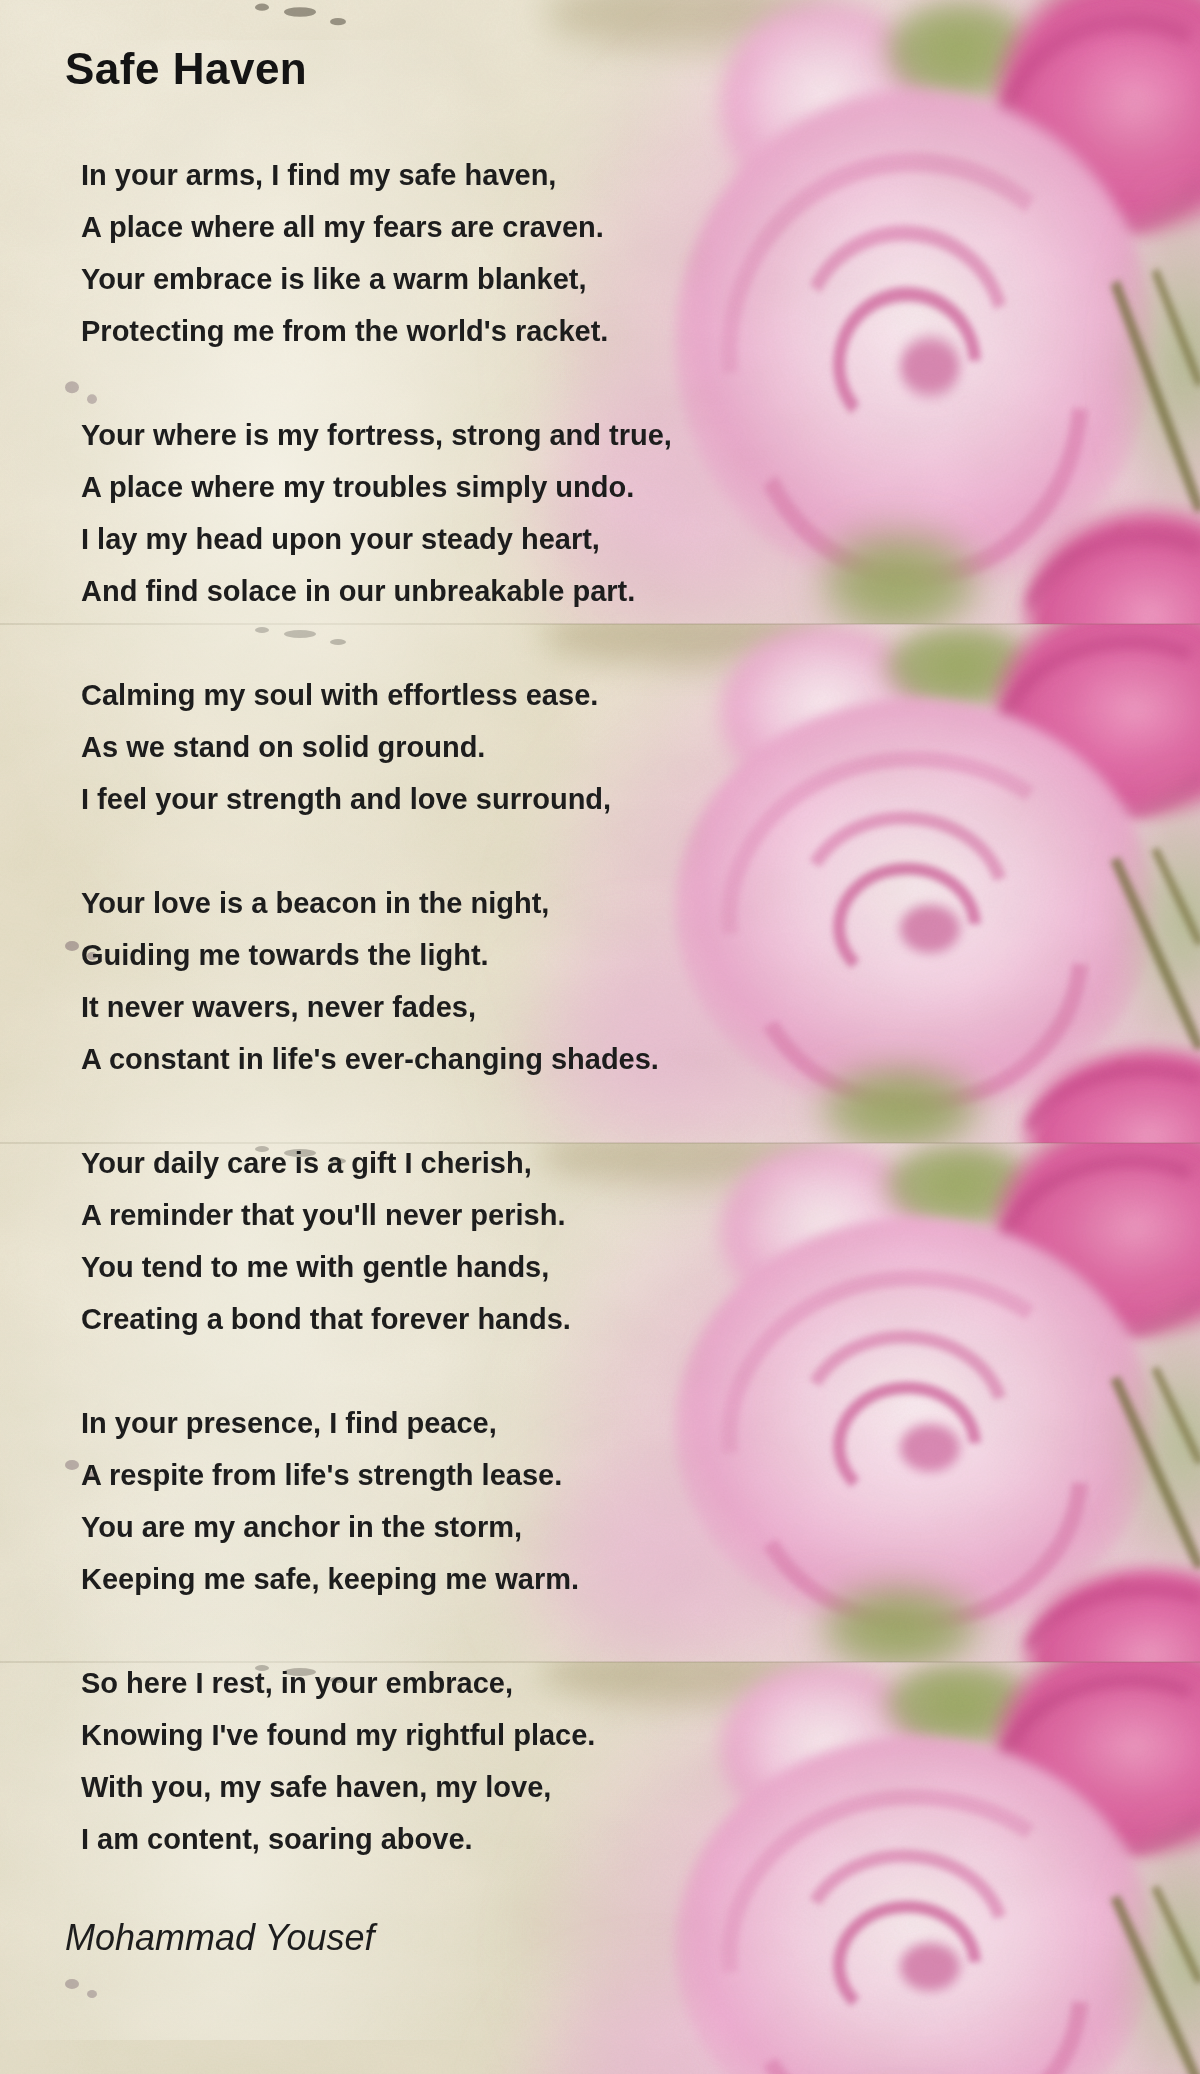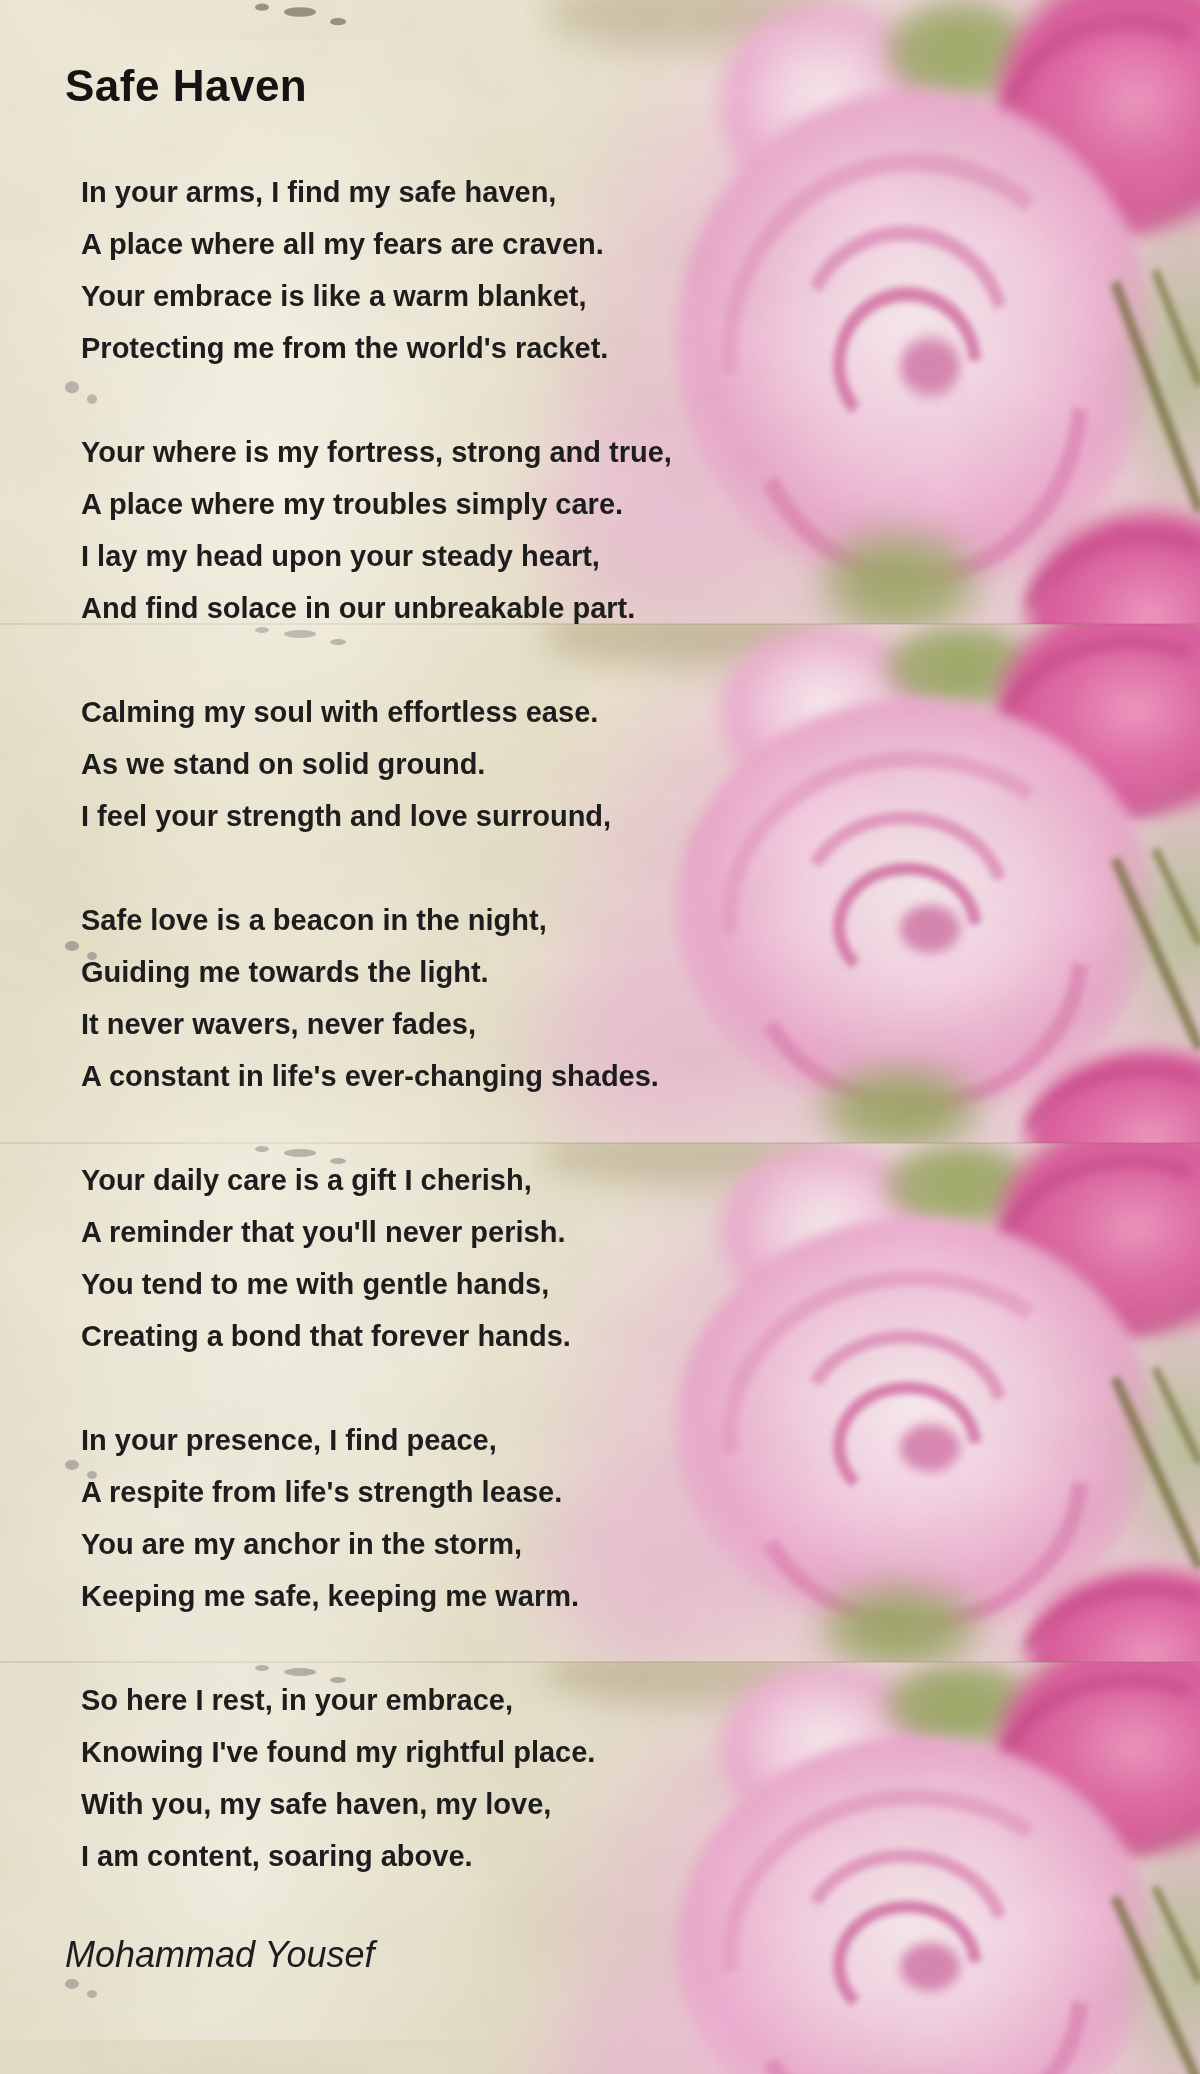--- a/index.html
+++ b/index.html
@@ -32,21 +32,21 @@
   }
   .light-wash {
     position: absolute; left: -90px; top: 40px; width: 820px; height: 2000px;
     background:
       radial-gradient(ellipse 52% 38% at 44% 22%, rgba(255,255,250,0.55), rgba(255,255,250,0) 72%),
       radial-gradient(ellipse 50% 36% at 42% 62%, rgba(255,255,250,0.45), rgba(255,255,250,0) 72%),
       radial-gradient(ellipse 48% 30% at 40% 92%, rgba(255,255,250,0.45), rgba(255,255,250,0) 72%);
     pointer-events: none;
   }
 
-  .poem { position: absolute; left: 65px; top: 61px; width: 740px; }
+  .poem { position: absolute; left: 65px; top: 44px; width: 740px; }
   .title {
     margin: 0 0 55px 0;
     font-size: 44px;
     font-weight: bold;
     color: #141414;
     letter-spacing: 0.5px;
   }
   .stanza { margin: 0 0 52px 0; }
   .line {
     font-size: 29px;
@@ -205,33 +205,33 @@
 
     <div class="stanza">
       <div class="line">In your arms, I find my safe haven,</div>
       <div class="line">A place where all my fears are craven.</div>
       <div class="line">Your embrace is like a warm blanket,</div>
       <div class="line">Protecting me from the world's racket.</div>
     </div>
 
     <div class="stanza">
       <div class="line">Your where is my fortress, strong and true,</div>
-      <div class="line">A place where my troubles simply care.</div>
+      <div class="line">A place where my troubles simply undo.</div>
       <div class="line">I lay my head upon your steady heart,</div>
       <div class="line">And find solace in our unbreakable part.</div>
     </div>
 
     <div class="stanza">
       <div class="line">Calming my soul with effortless ease.</div>
       <div class="line">As we stand on solid ground.</div>
       <div class="line">I feel your strength and love surround,</div>
     </div>
 
     <div class="stanza">
-      <div class="line">Safe love is a beacon in the night,</div>
+      <div class="line">Your love is a beacon in the night,</div>
       <div class="line">Guiding me towards the light.</div>
       <div class="line">It never wavers, never fades,</div>
       <div class="line">A constant in life's ever-changing shades.</div>
     </div>
 
     <div class="stanza">
       <div class="line">Your daily care is a gift I cherish,</div>
       <div class="line">A reminder that you'll never perish.</div>
       <div class="line">You tend to me with gentle hands,</div>
       <div class="line">Creating a bond that forever hands.</div>

